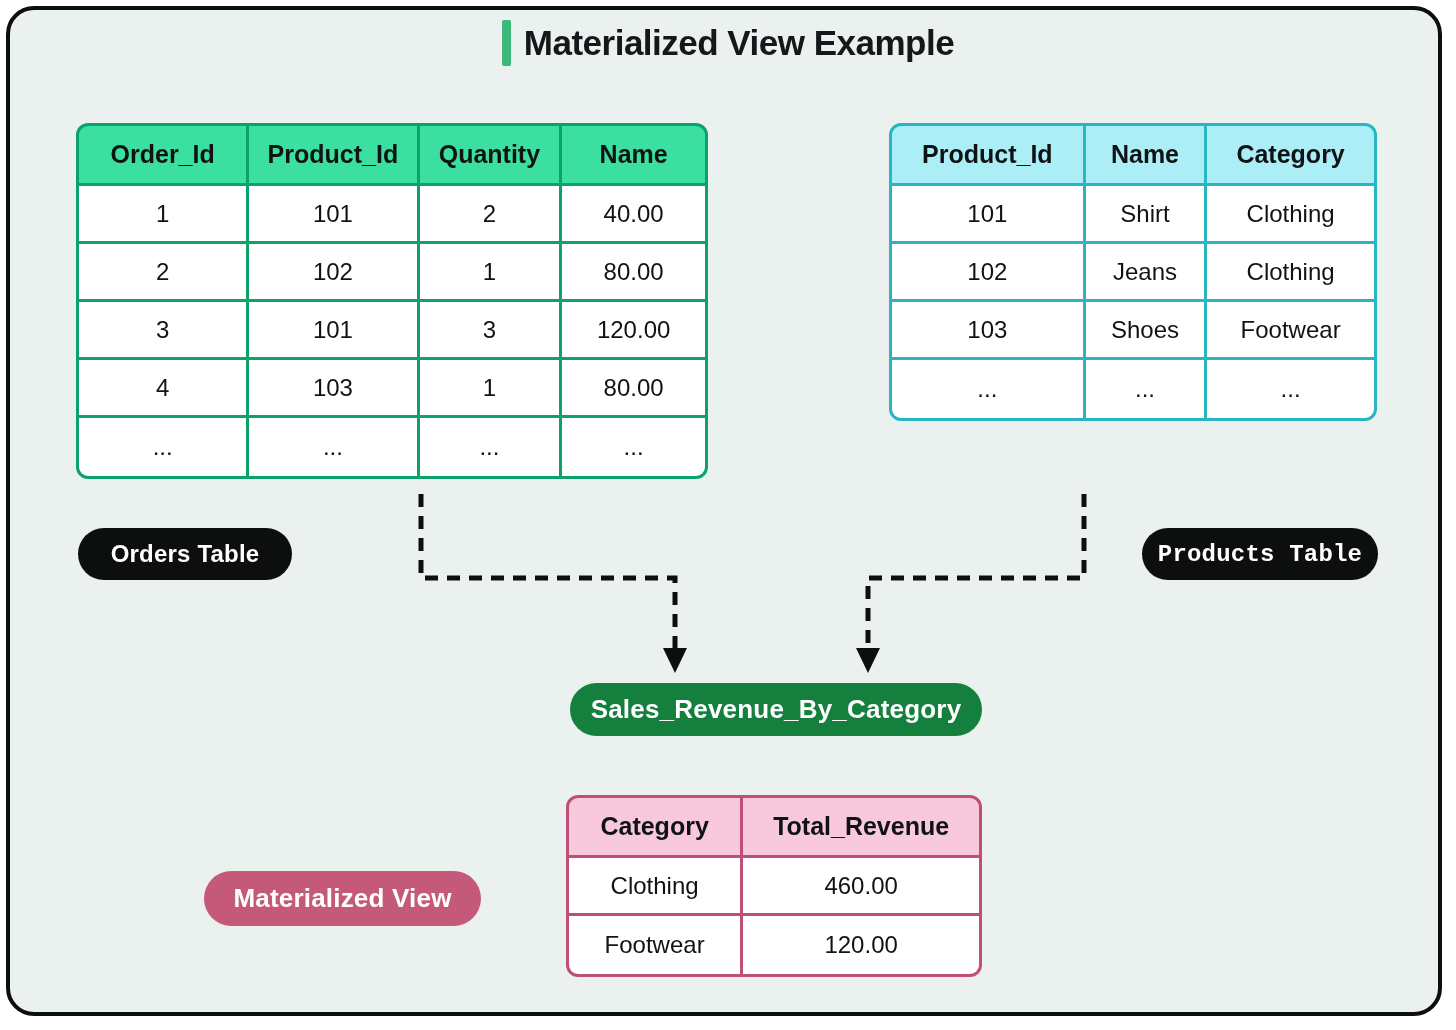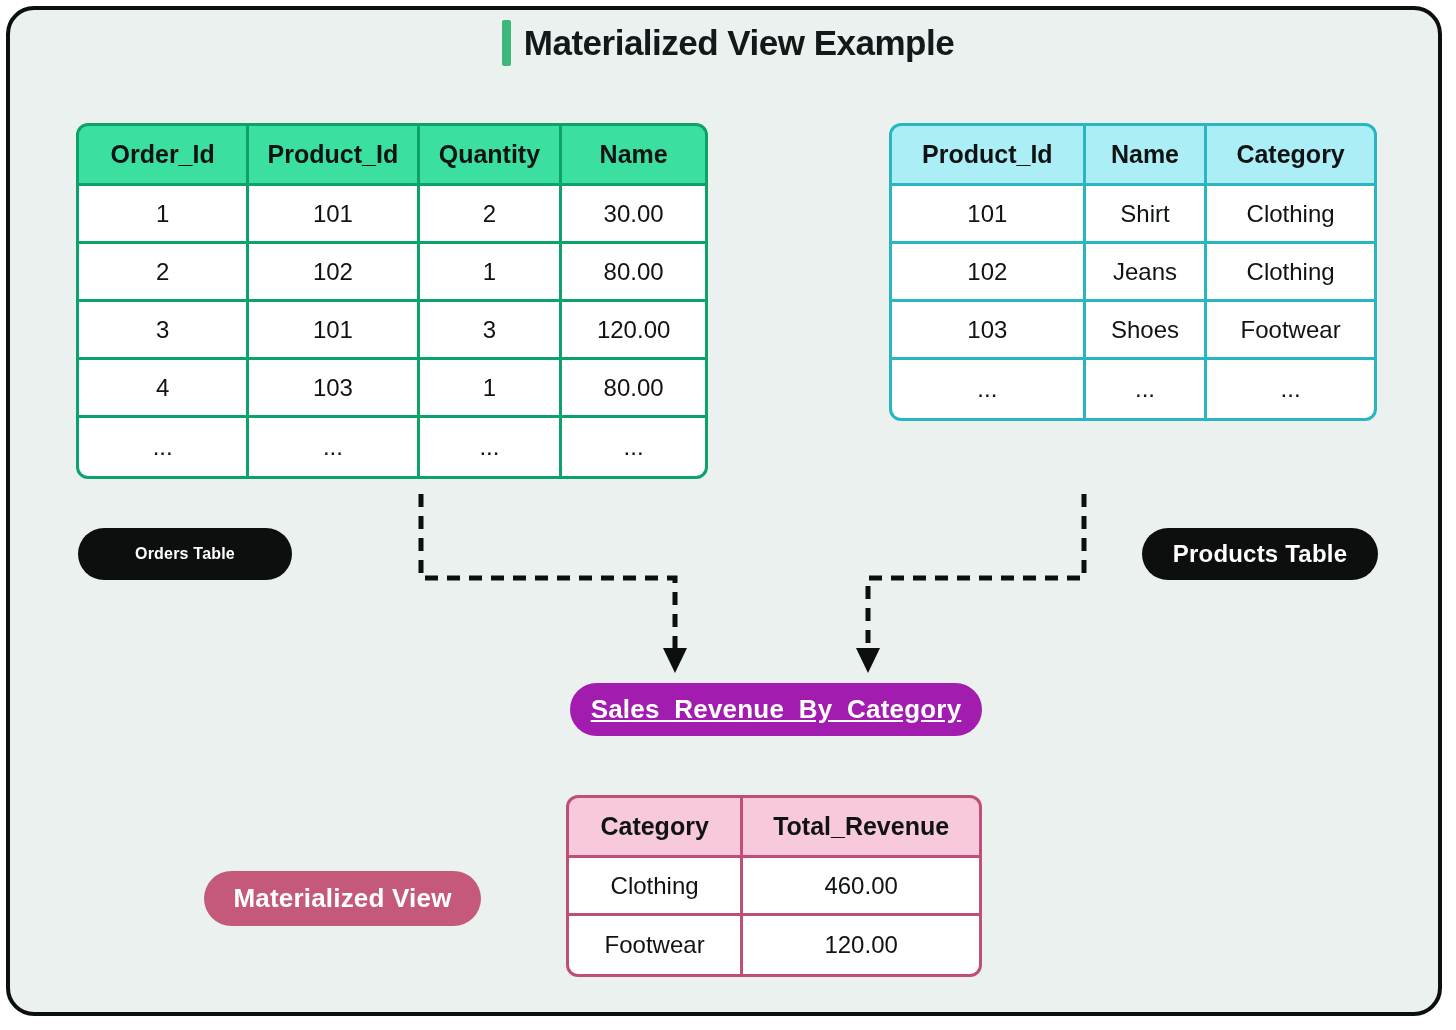--- a/index.html
+++ b/index.html
@@ -31,22 +31,22 @@
   .products{left:889px;top:123px;width:488px;}
   .products th:nth-child(1){width:40.2%}.products th:nth-child(2){width:25.2%}
   .products th:nth-child(3){width:34.6%}
 
   .mvtable{left:566px;top:795px;width:416px;}
   .mvtable th:nth-child(1){width:42.5%}.mvtable th:nth-child(2){width:57.5%}
 
   
   .pill{position:absolute;display:flex;align-items:center;justify-content:center;
         border-radius:999px;color:#ffffff;font-weight:600;letter-spacing:0.2px;box-sizing:border-box;}
-  .pill-orders{left:78px;top:528px;width:214px;height:52px;font-size:16px;}
-  .pill-products{left:1142px;top:528px;width:236px;height:52px;font-size:24px;}
+  .pill-orders{left:78px;top:528px;width:214px;height:52px;font-size:24px;}
+  .pill-products{left:1142px;top:528px;width:236px;height:52px;font-size:24px;font-family:Liberation Mono, monospace;}
   .pill-view{left:570px;top:683px;width:412px;height:53px;font-size:26px;}
   .pill-mv{left:204px;top:871px;width:277px;height:55px;font-size:26px;}
 
   
   .connectors{position:absolute;left:0;top:0;width:1456px;height:1030px;pointer-events:none;}
   .connectors .dash{fill:none;stroke:#0d0f0e;stroke-width:5;stroke-dasharray:13 9;}
   .connectors .head{fill:#0d0f0e;stroke:none;}
 </style>
 </head>
 <body>
@@ -67,21 +67,21 @@
             <th>Product_Id</th>
             <th>Quantity</th>
             <th>Name</th>
           </tr>
         </thead>
         <tbody>
           <tr>
             <td>1</td>
             <td>101</td>
             <td>2</td>
-            <td>30.00</td>
+            <td>40.00</td>
           </tr>
           <tr>
             <td>2</td>
             <td>102</td>
             <td>1</td>
             <td>80.00</td>
           </tr>
           <tr>
             <td>3</td>
             <td>101</td>
@@ -159,15 +159,15 @@
 
   <svg class="connectors" viewBox="0 0 1456 1030" xmlns="http://www.w3.org/2000/svg">
     <path class="dash" d="M421 494 L421 578 L675 578 L675 650"></path>
     <path class="head" d="M675 673 L663 648 L687 648 Z"></path>
     <path class="dash" d="M1084 494 L1084 578 L868 578 L868 650"></path>
     <path class="head" d="M868 673 L856 648 L880 648 Z"></path>
   </svg>
 
   <div class="pill pill-orders" style="background: rgb(13, 15, 14);">Orders Table</div>
   <div class="pill pill-products" style="background: rgb(13, 15, 14);">Products Table</div>
-  <div class="pill pill-view" style="background: #a21caf; text-decoration: underline;">Sales_Revenue_By_Category</div>
+  <div class="pill pill-view" style="background: #15803d;">Sales_Revenue_By_Category</div>
   <div class="pill pill-mv" style="background: rgb(196, 89, 122);">Materialized View</div>
 </div>
 
 </body></html>

